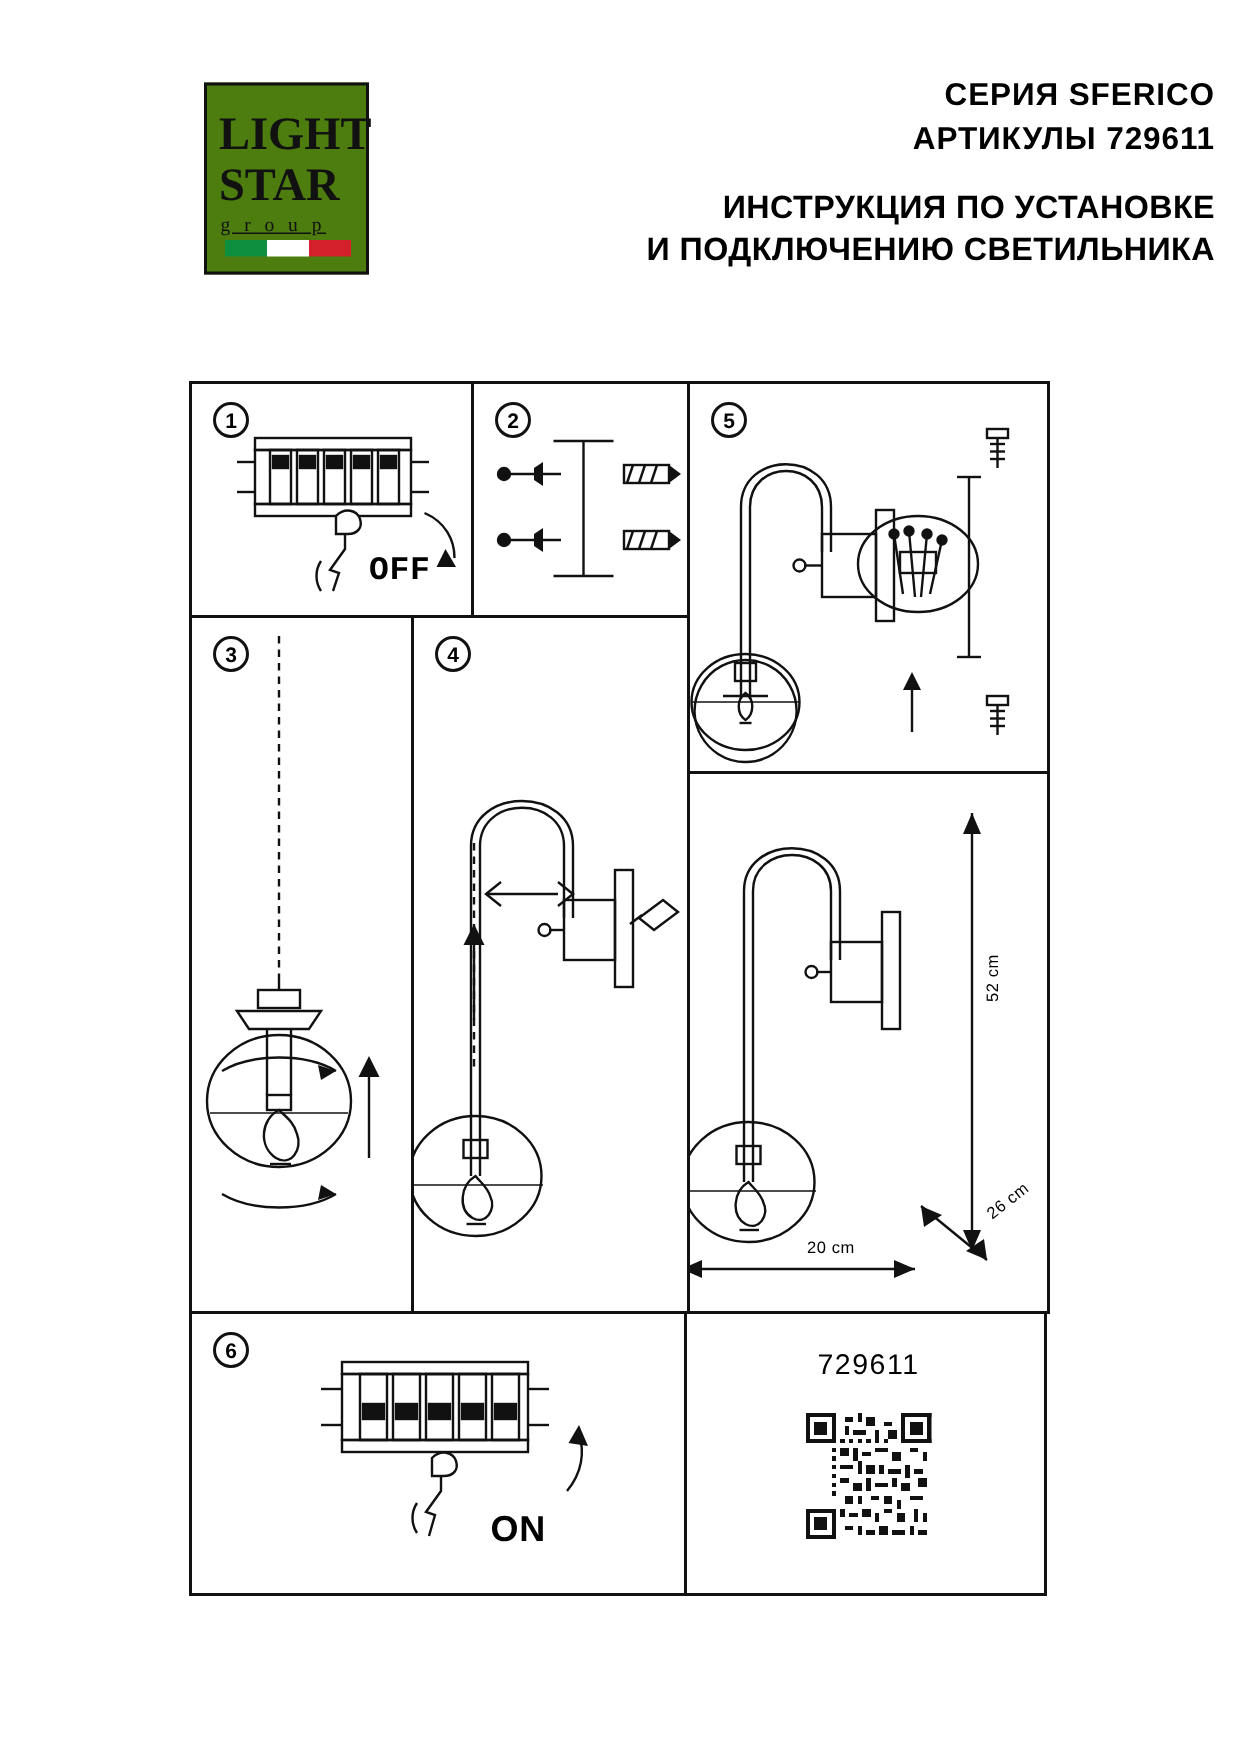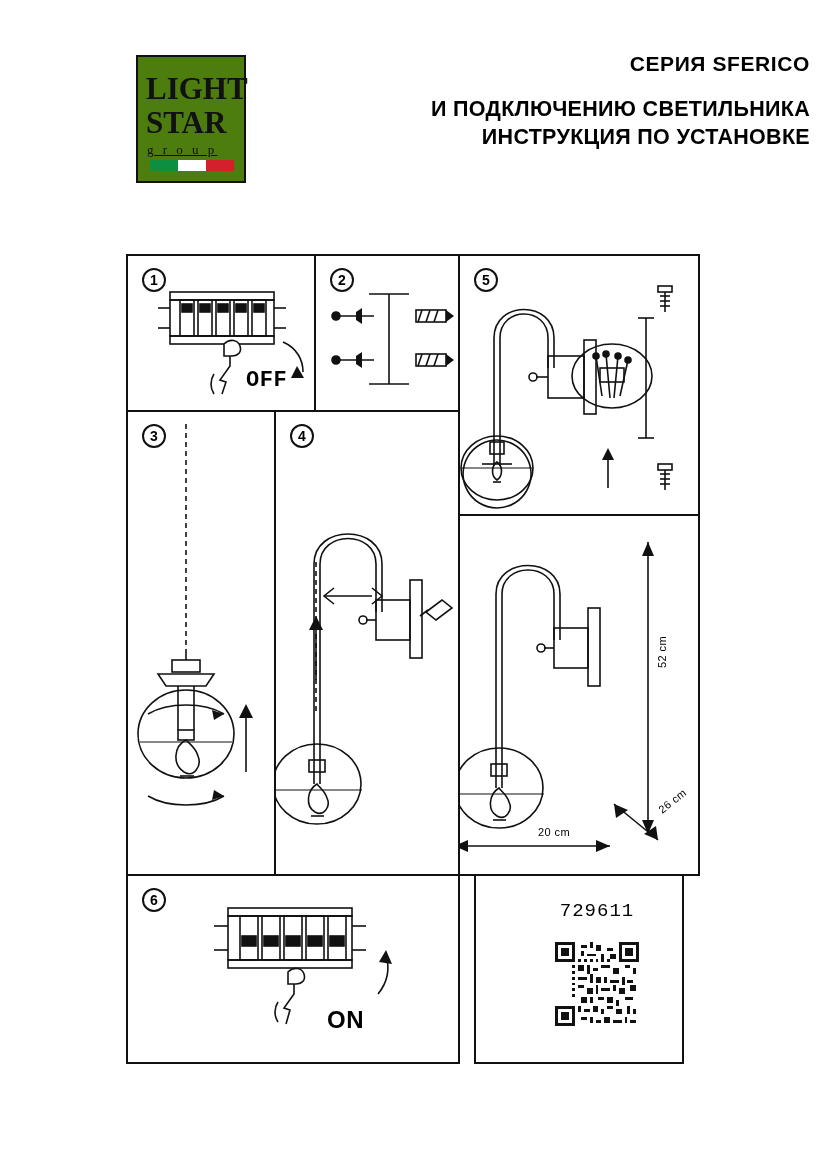--- a/index.html
+++ b/index.html
@@ -97,21 +97,21 @@
     box-sizing: border-box;
     background: #fff;
   }
   .p1 { left: 0;   top: 0;   width: 190px; height: 158px; }
   .p2 { left: 188px; top: 0; width: 146px; height: 158px; }
   .p5 { left: 332px; top: 0; width: 242px; height: 262px; }
   .p3 { left: 0;   top: 156px; width: 150px; height: 466px; }
   .p4 { left: 148px; top: 156px; width: 186px; height: 466px; }
   .p7 { left: 332px; top: 260px; width: 242px; height: 362px; }
   .p6 { left: 0;   top: 620px; width: 334px; height: 190px; }
-  .p8 { left: 348px; top: 620px; width: 210px; height: 190px; font-family: Liberation Mono, monospace; }
+  .p8 { left: 330px; top: 620px; width: 242px; height: 190px; }
 
   .step-num {
     position: absolute;
     left: 14px; top: 12px;
     width: 24px; height: 24px;
     border: 2px solid #111;
     border-radius: 50%;
     box-sizing: border-box;
     font-size: 14px;
     font-weight: bold;
@@ -165,23 +165,24 @@
     <div class="logo-group">g r o u p</div>
     <div class="logo-flag">
       <i style="background:#0d8f3f"></i>
         <i style="background:#ffffff"></i>
         <i style="background:#d4202a"></i>
     </div>
   </div>
 
   <div class="title-block">
     <div class="series-line">СЕРИЯ SFERICO</div>
+    <div class="art-line">АРТИКУЛЫ 729611</div>
     <div class="instr">
+      <div>ИНСТРУКЦИЯ ПО УСТАНОВКЕ</div>
       <div>И ПОДКЛЮЧЕНИЮ СВЕТИЛЬНИКА</div>
-      <div>ИНСТРУКЦИЯ ПО УСТАНОВКЕ</div>
     </div>
   </div>
 </div>
 
 <div class="sheet">
 
   <div class="panel p1">
     <div class="step-num">1</div>
     <div class="big-label off-label">OFF</div>
     <svg class="art" width="190" height="158" viewBox="0 0 190 158">

